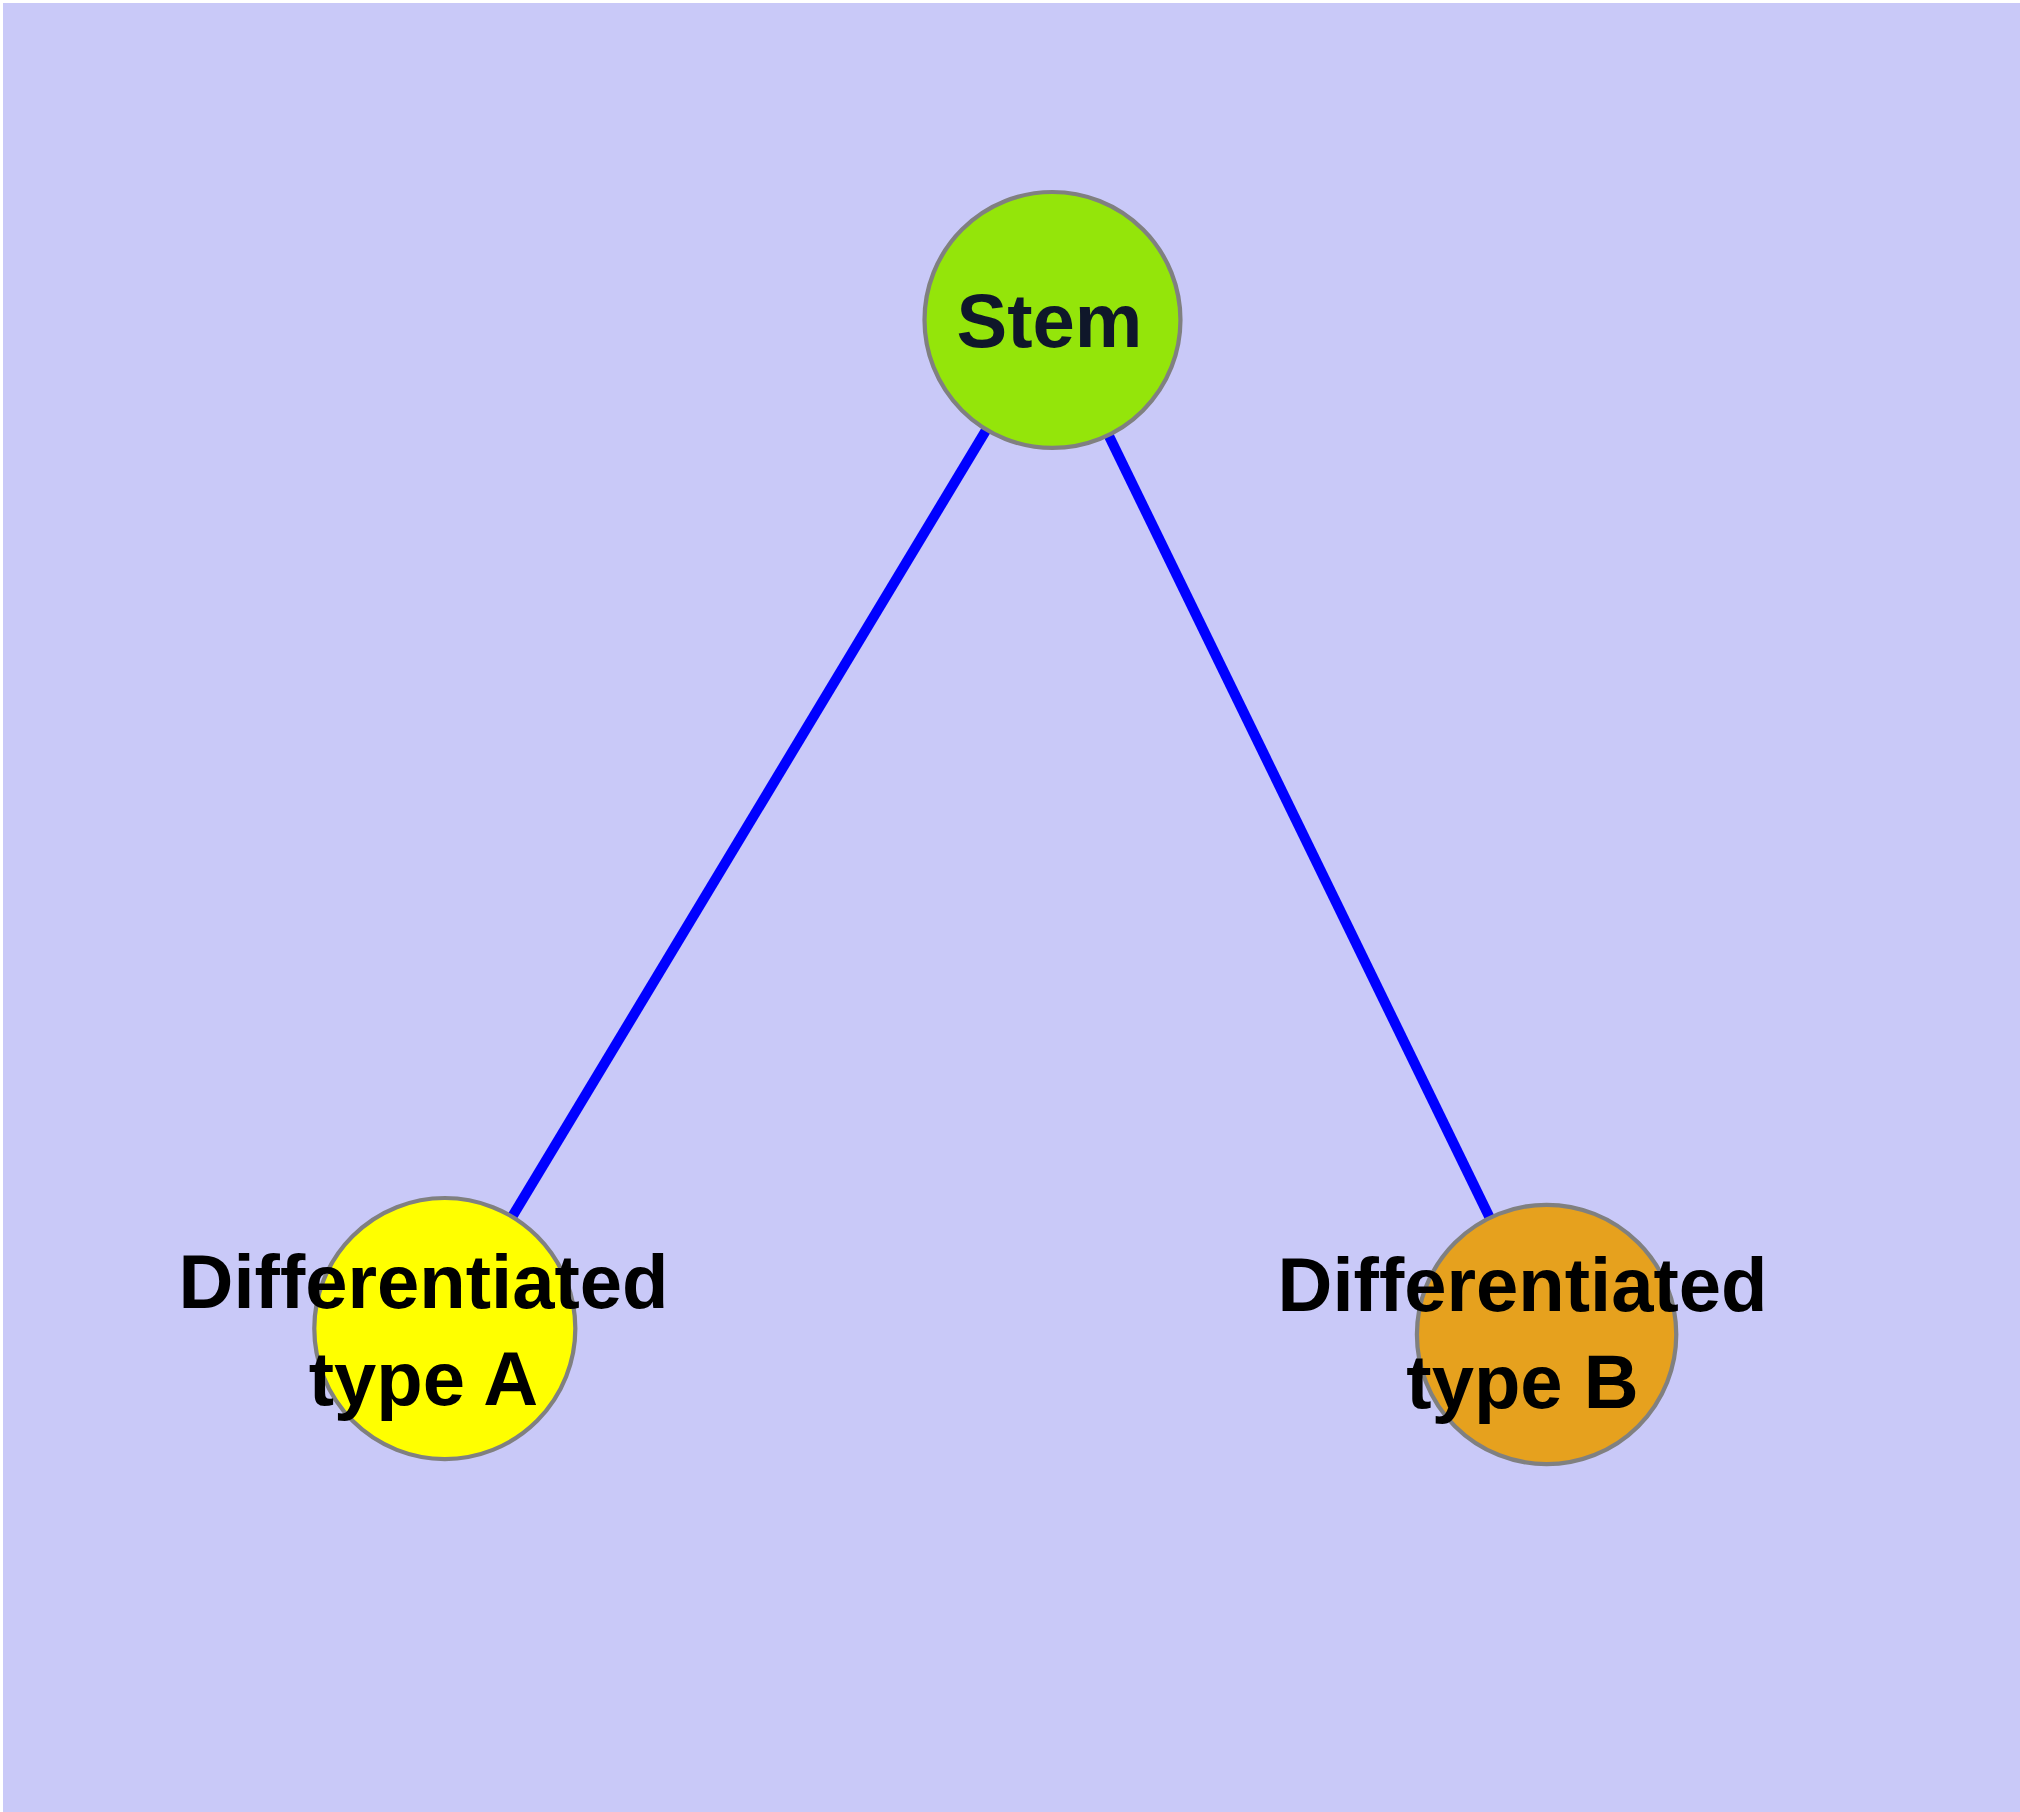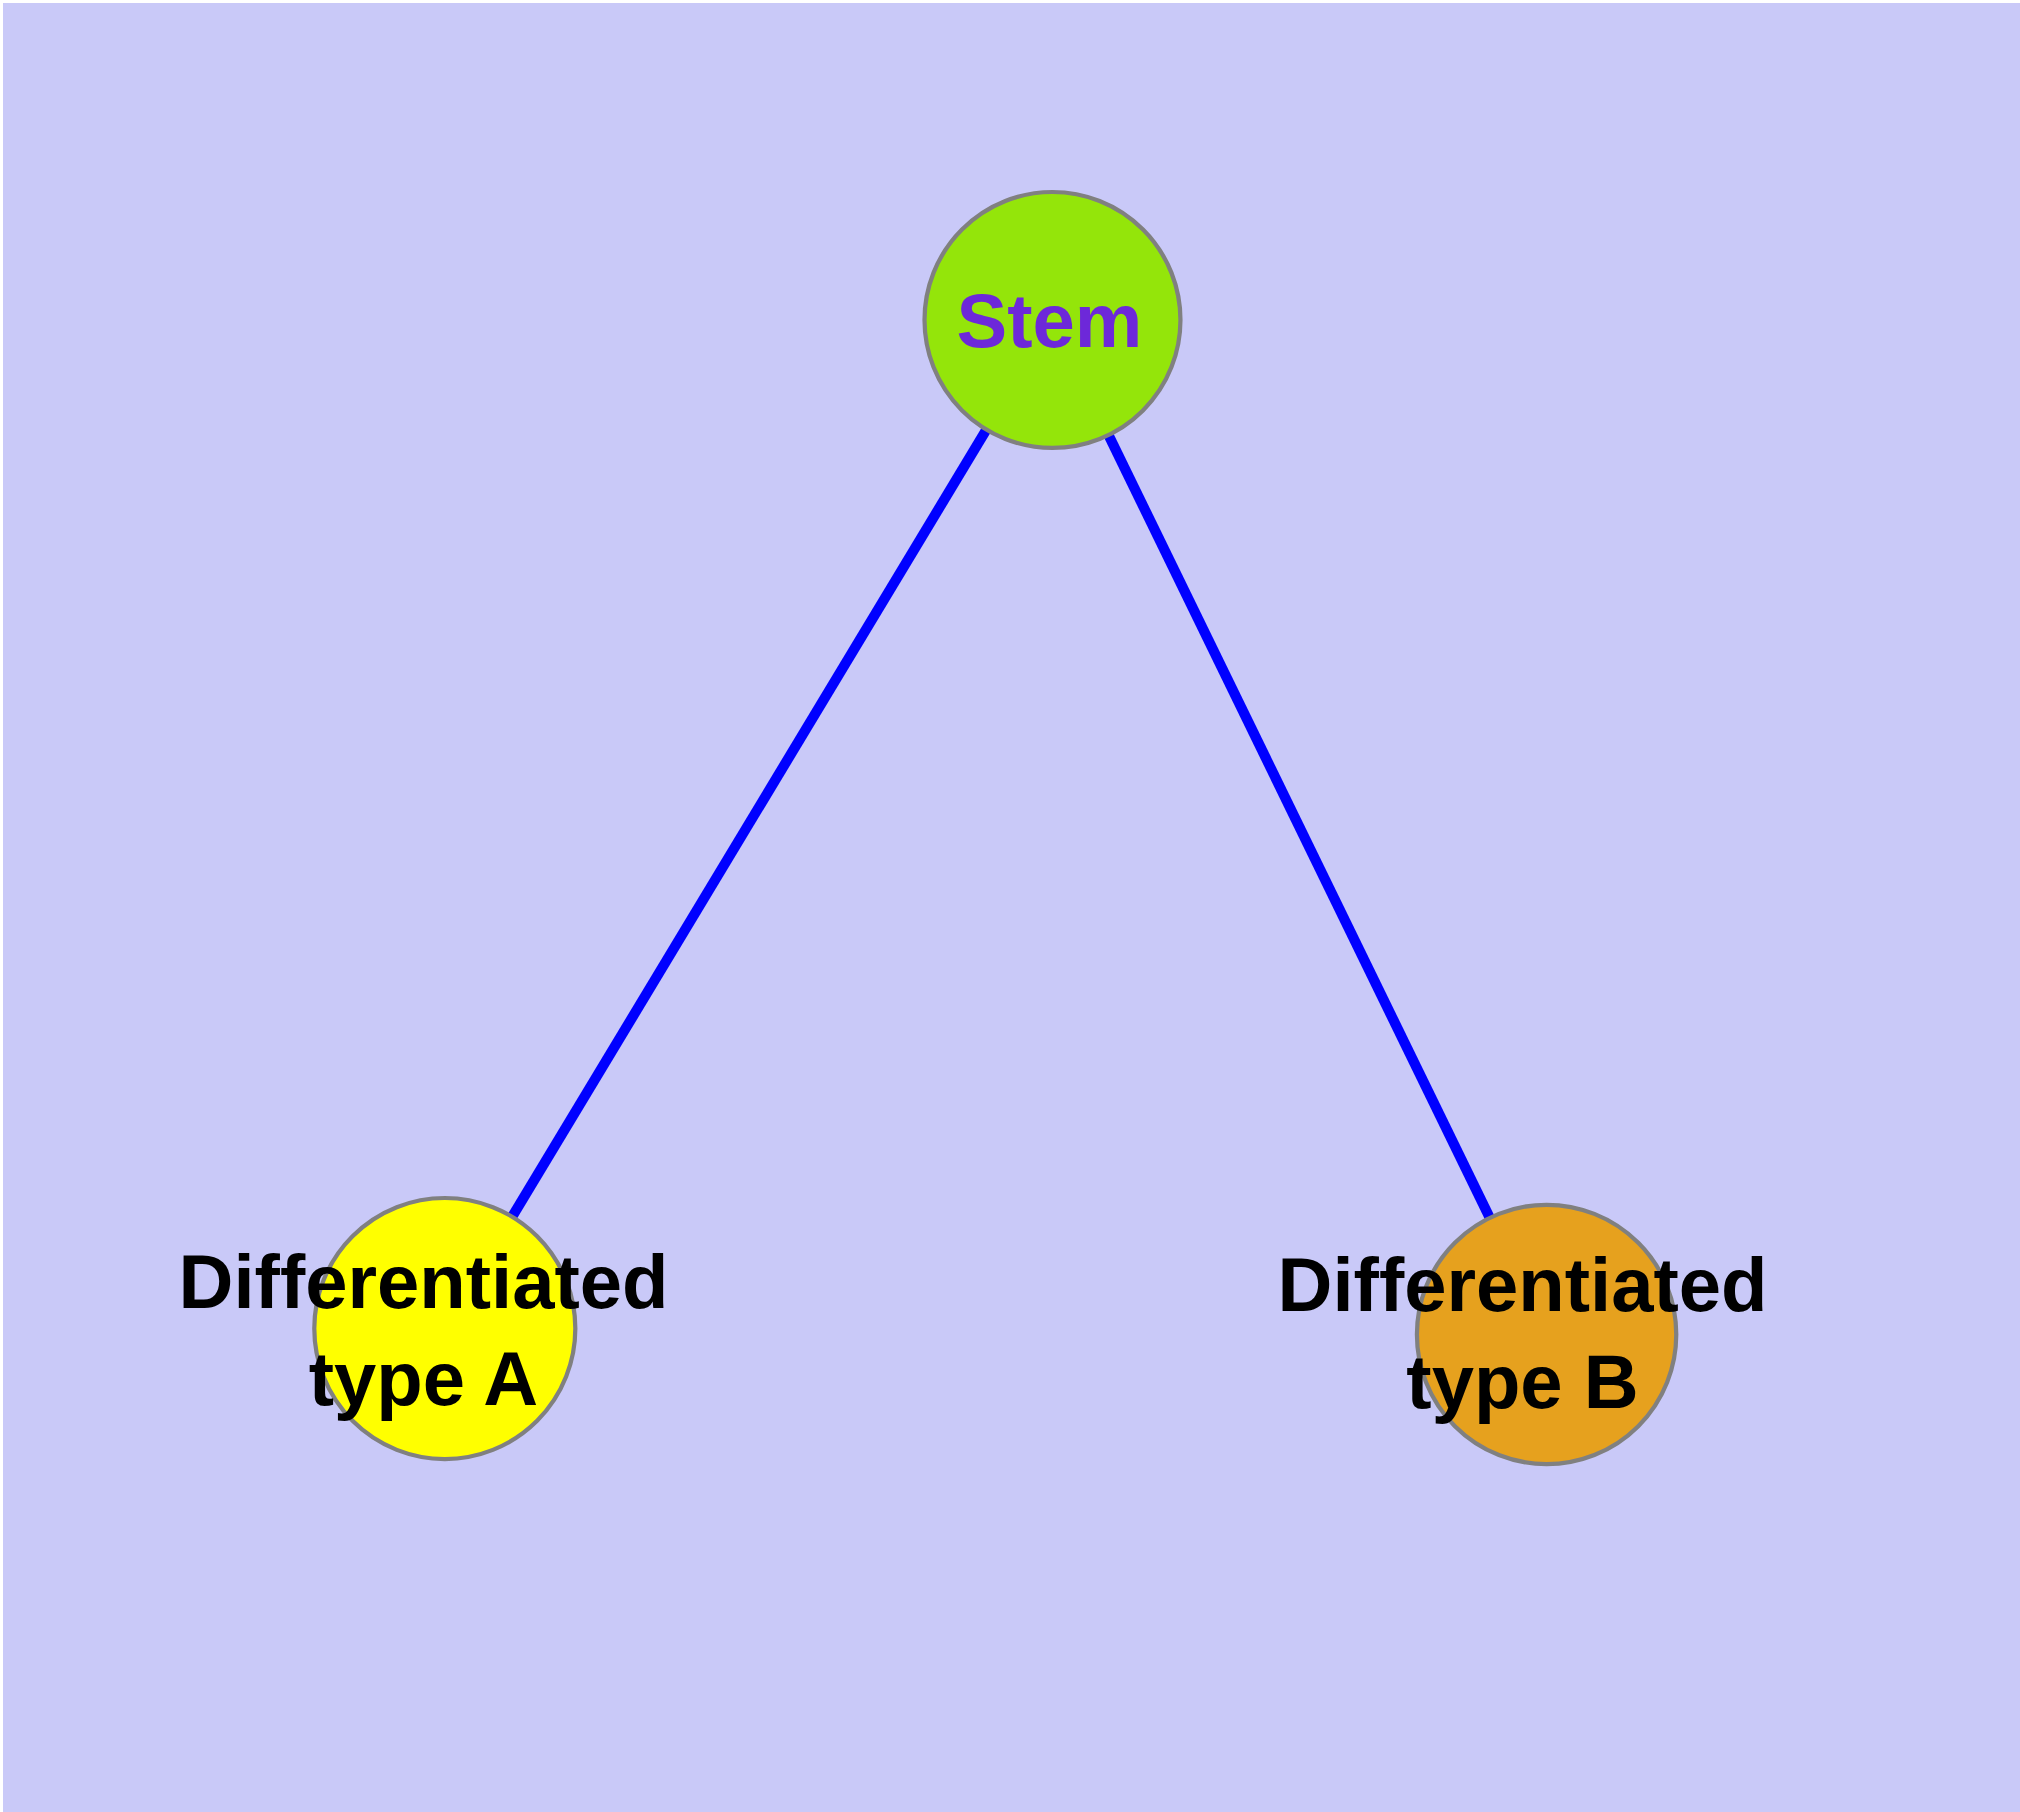--- a/index.html
+++ b/index.html
@@ -46,21 +46,21 @@
 <div class="frame">
   <div class="canvas" id="canvas" style="background: rgb(201, 201, 248);">
     <svg id="graph-svg" width="2021" height="1812" viewBox="0 0 2384 2138">
         <line x1="1238" y1="374" x2="521" y2="1564" stroke="#0000FF" stroke-width="12"></line>
         <line x1="1238" y1="374" x2="1821" y2="1571" stroke="#0000FF" stroke-width="12"></line>
         <circle cx="1238" cy="374" r="151" fill="#94E50A" stroke="#808080" stroke-width="5"></circle>
         <circle cx="521" cy="1564" r="154" fill="#FFFF00" stroke="#808080" stroke-width="5"></circle>
         <circle cx="1821" cy="1571" r="153" fill="#E6A11E" stroke="#808080" stroke-width="5"></circle>
       </svg>
 
-    <div class="node-label" style="left: 1047px; top: 317px; color: #6d28d9;">Stem</div>
+    <div class="node-label" style="left: 1047px; top: 317px; color: #0f172a;">Stem</div>
 
     <div class="node-label" style="left: 421px; top: 1327px; color: rgb(0, 0, 0);">Differentiated
 type A</div>
 
     <div class="node-label" style="left: 1520px; top: 1330px; color: rgb(0, 0, 0);">Differentiated
 type B</div>
   </div>
 </div>
 
 

